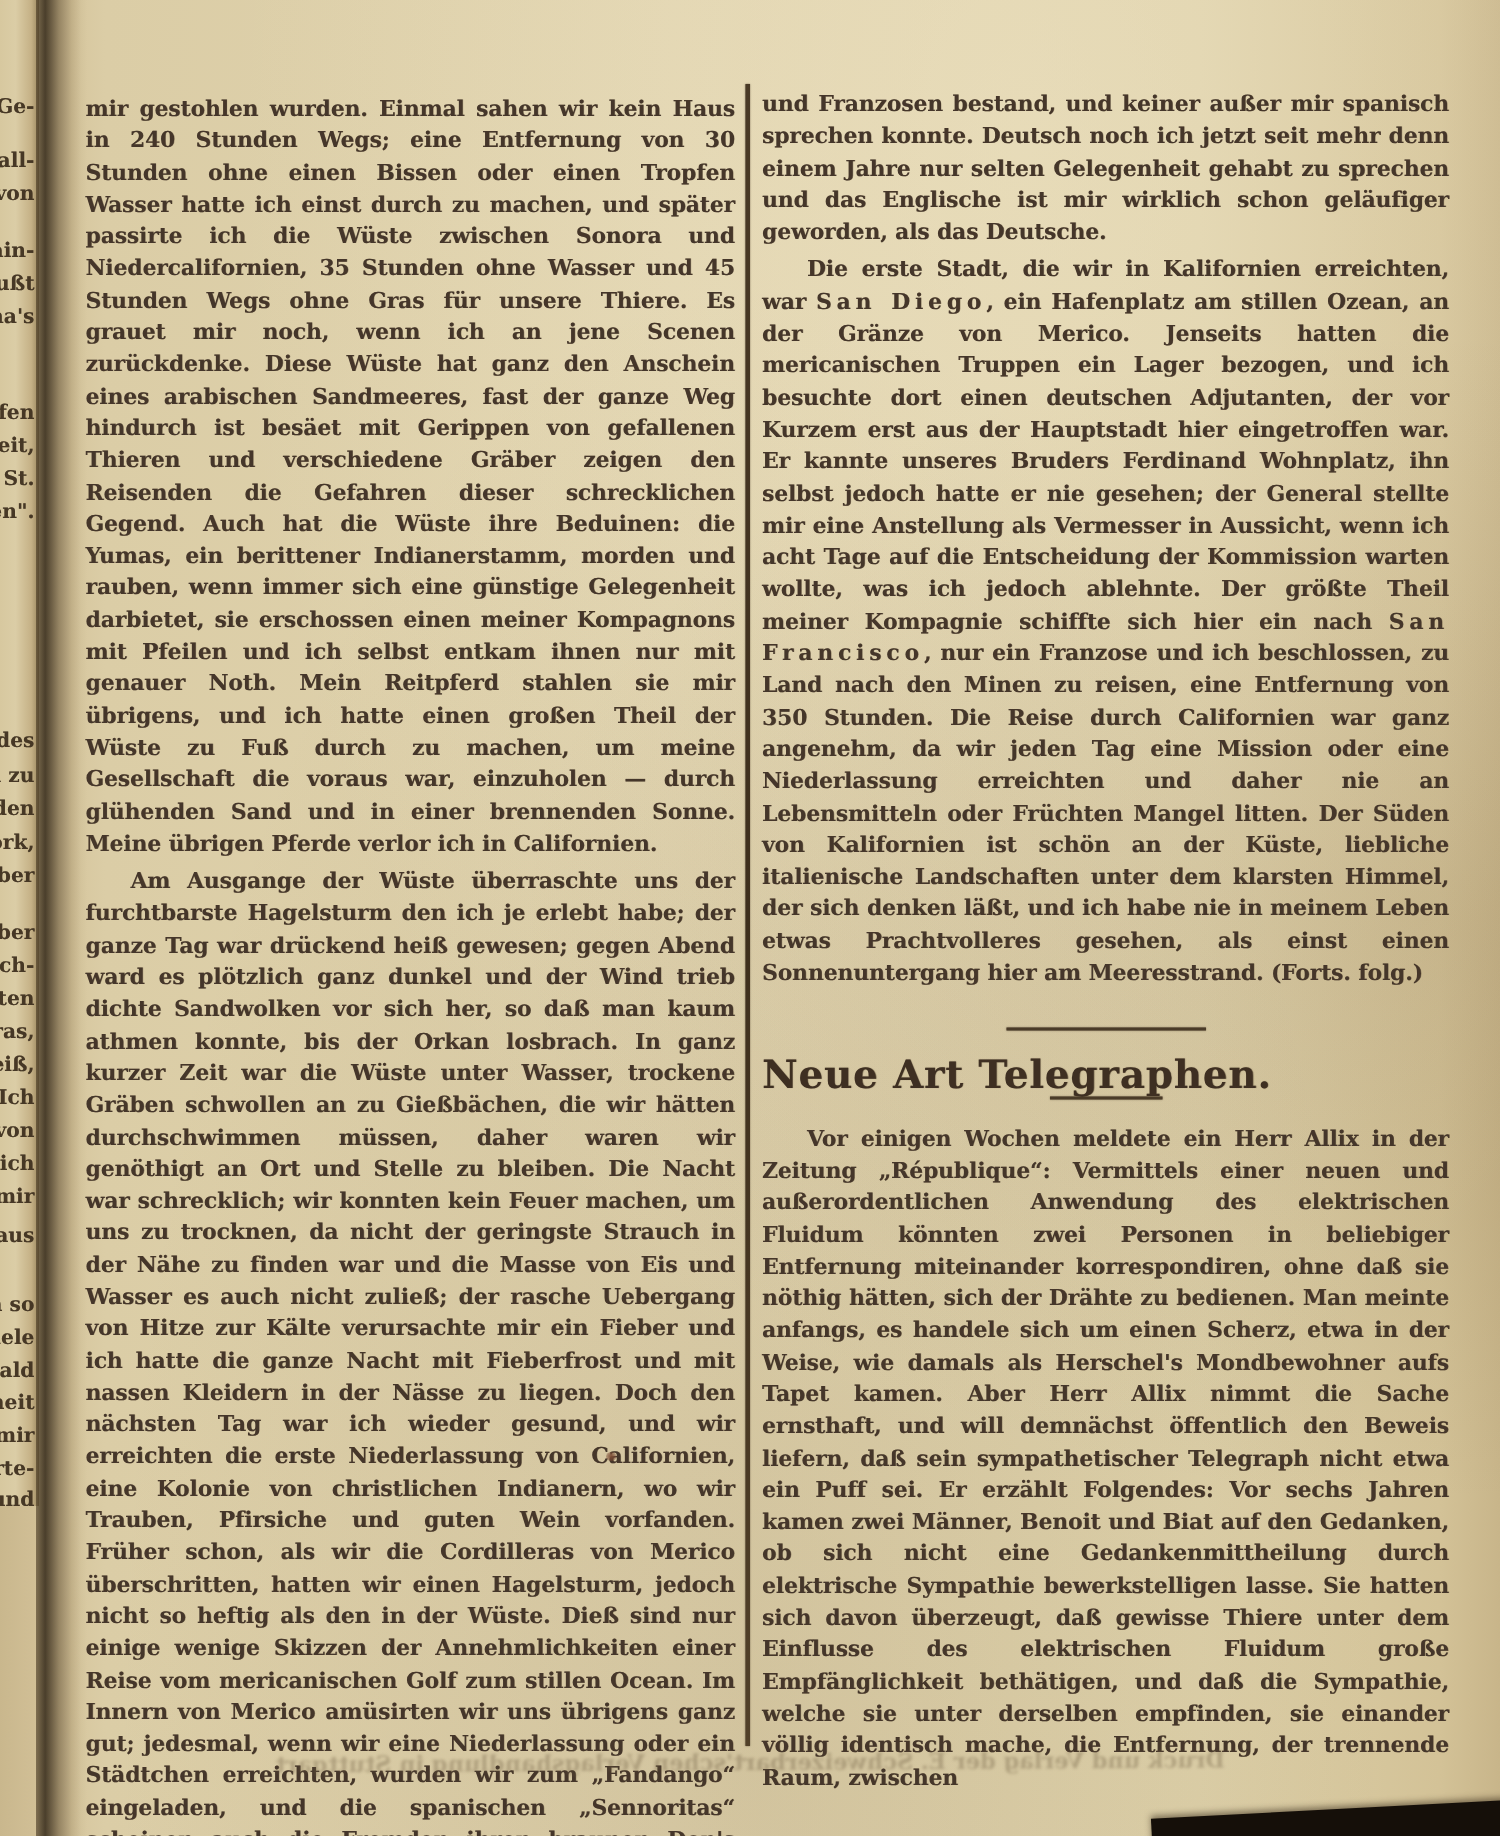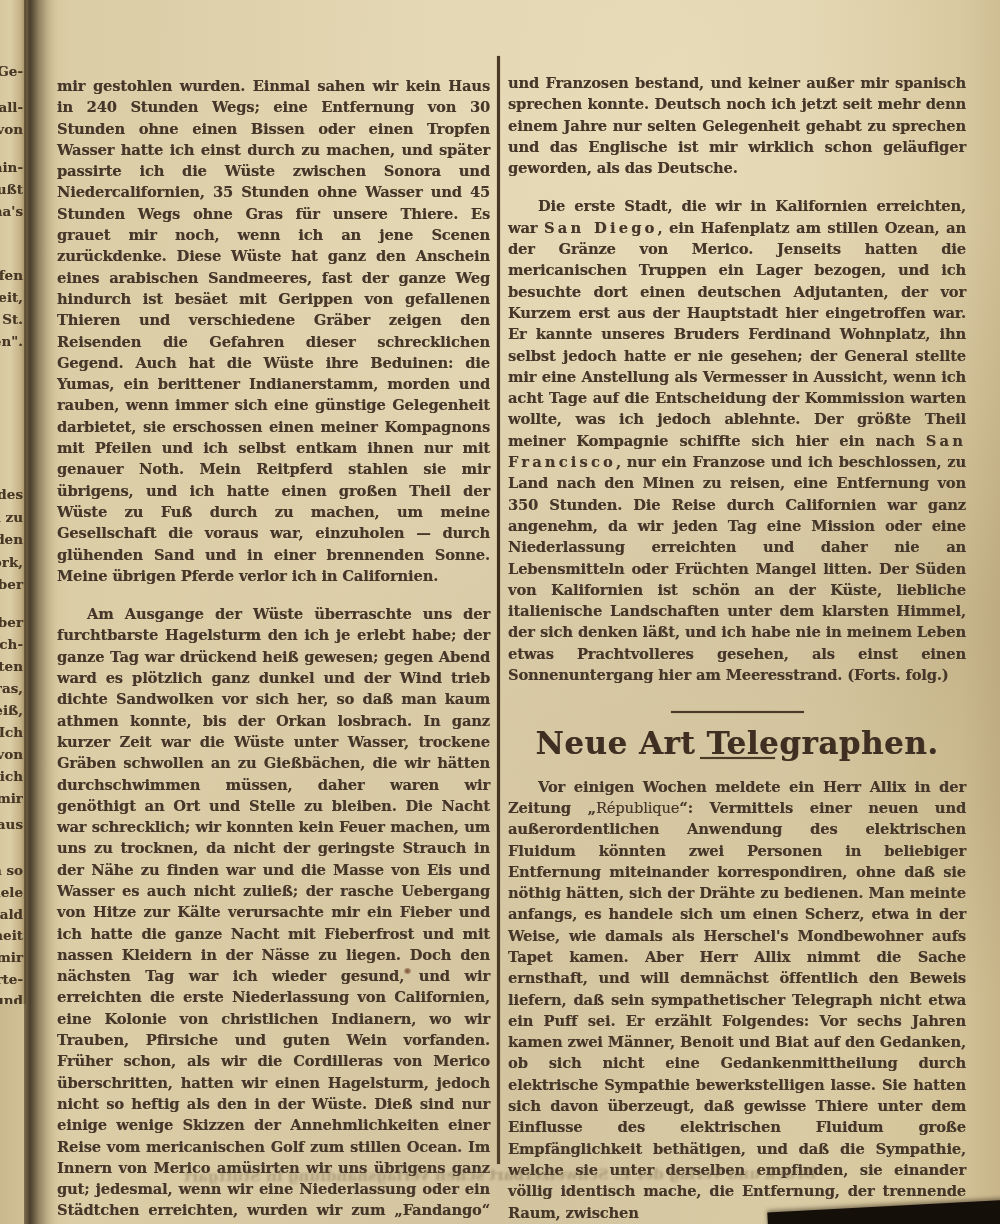--- a/index.html
+++ b/index.html
@@ -42,34 +42,34 @@
   .column{
     position:absolute;top:58px;
     color:#45362a;
     font-size:14.6px;font-weight:bold;line-height:21.3px;
     letter-spacing:-.1px;
     text-align:justify;
     text-shadow:.3px .3px .4px rgba(64,48,28,.45);
   }
   #left-column{left:57px;width:433px;}
   #right-column{left:508px;width:458px;top:55px;}
-  .para{margin:17px 0 2px 0;}
+  .para{margin:4px 0 2px 0;}
   .para.indent{text-indent:30px;}
   .spaced{letter-spacing:3.2px;}
-  .roman{font-weight:normal;}
+  .roman{font-weight:bold;}
   .rule{
     height:2px;background:#4a3b28;border:0;
     margin:26px auto 20px auto;
     box-shadow:0 0 1px rgba(74,59,40,.8);
   }
   .rule.below{margin:2px auto 16px auto;}
   .article-heading{
     margin:0;padding:0;
-    text-align:center;text-indent:0;
-    font-size:31px;font-weight:bold;
+    text-indent:0;
+    font-size:26px;font-weight:bold;
     letter-spacing:.5px;
     color:#3e2f22;
     text-shadow:.4px .4px .5px rgba(62,47,30,.55);
   }
   #divider{
     position:absolute;left:497px;top:56px;width:3px;height:1108px;
     background:linear-gradient(180deg,#4a3a26 0%,#3e2f1d 50%,#514029 100%);
     box-shadow:0 0 1px rgba(70,55,35,.9);
   }
   

